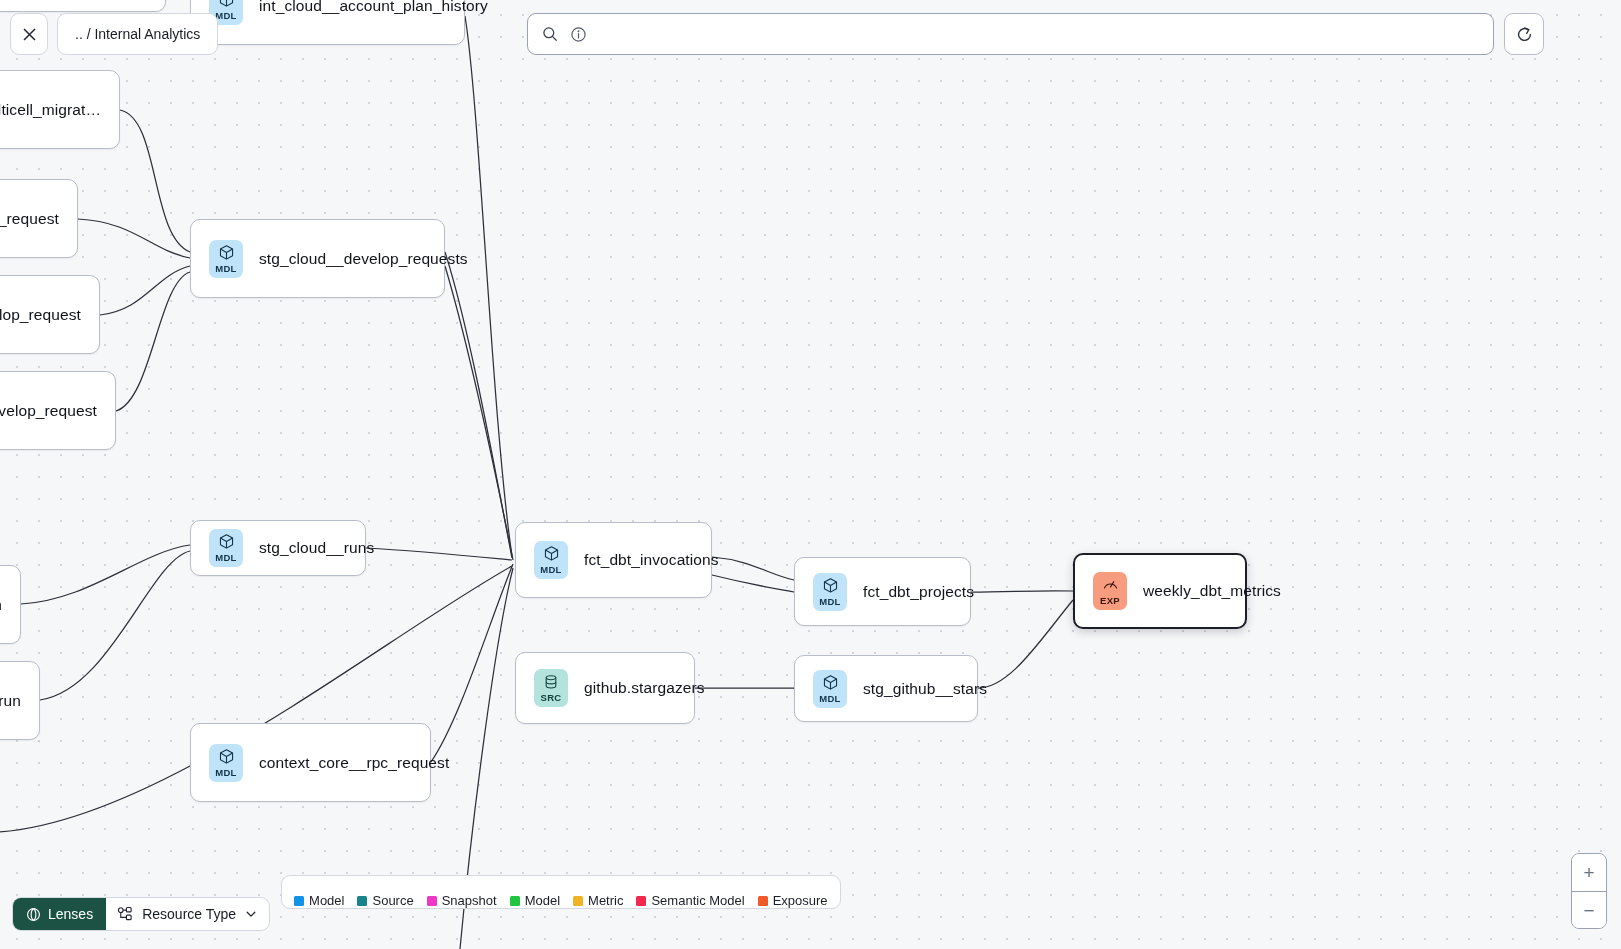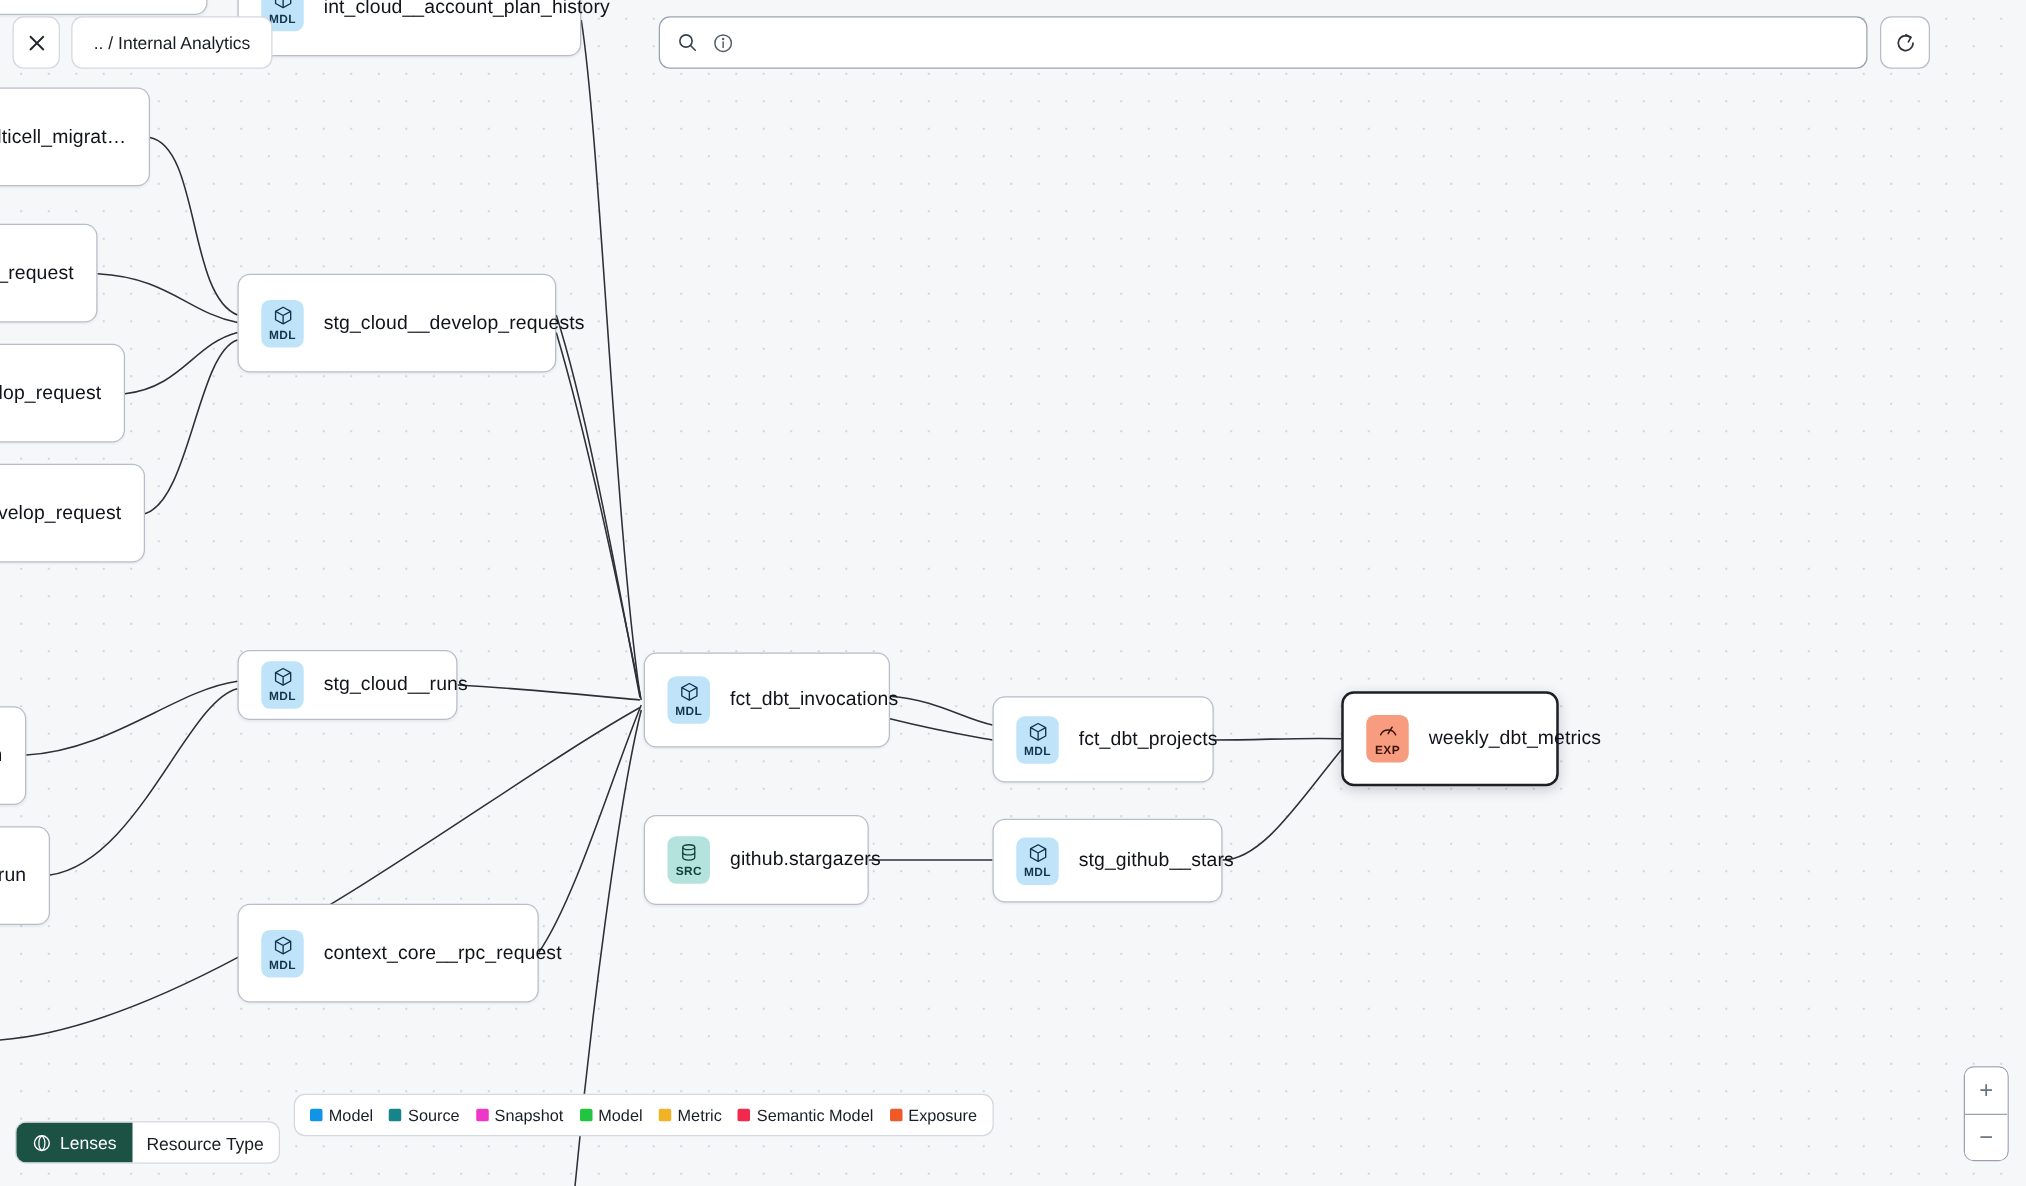--- a/index.html
+++ b/index.html
@@ -116,27 +116,27 @@
     background: #fff; border: 1px solid #d4d8e0; border-radius: 9px;
     overflow: hidden; height: 34px; margin-top: 44px;
   }
   .lens-btn {
     background: #1c5244; color: #fff;
     display: flex; align-items: center; gap: 7px;
     padding: 0 13px; font-size: 14px; cursor: pointer;
   }
   .restype-btn {
     display: flex; align-items: center; gap: 9px;
-    padding: 0 12px 0 11px; font-size: 14px; color: #181c24; cursor: pointer; flex-direction: column;
+    padding: 0 12px 0 11px; font-size: 14px; color: #181c24; cursor: pointer;
   }
 
   .legend {
     height: 34px;
     background: #fff; border: 1px solid #d4d8e0; border-radius: 9px;
-    display: flex; align-items: center; gap: 13px;
+    display: flex; align-items: flex-end; gap: 13px;
     padding: 0 12px;
   }
   .legend-item { display: flex; align-items: center; gap: 5px; font-size: 13px; color: #1a1e26; white-space: nowrap; }
   .swatch { width: 10px; height: 10px; border-radius: 1.5px; flex: 0 0 auto; }
 
   
   .zoomctl {
     position: absolute; right: 14px; bottom: 20px;
     width: 36px;
     background: #fff; border: 1px solid #9aa2b1; border-radius: 8px;

